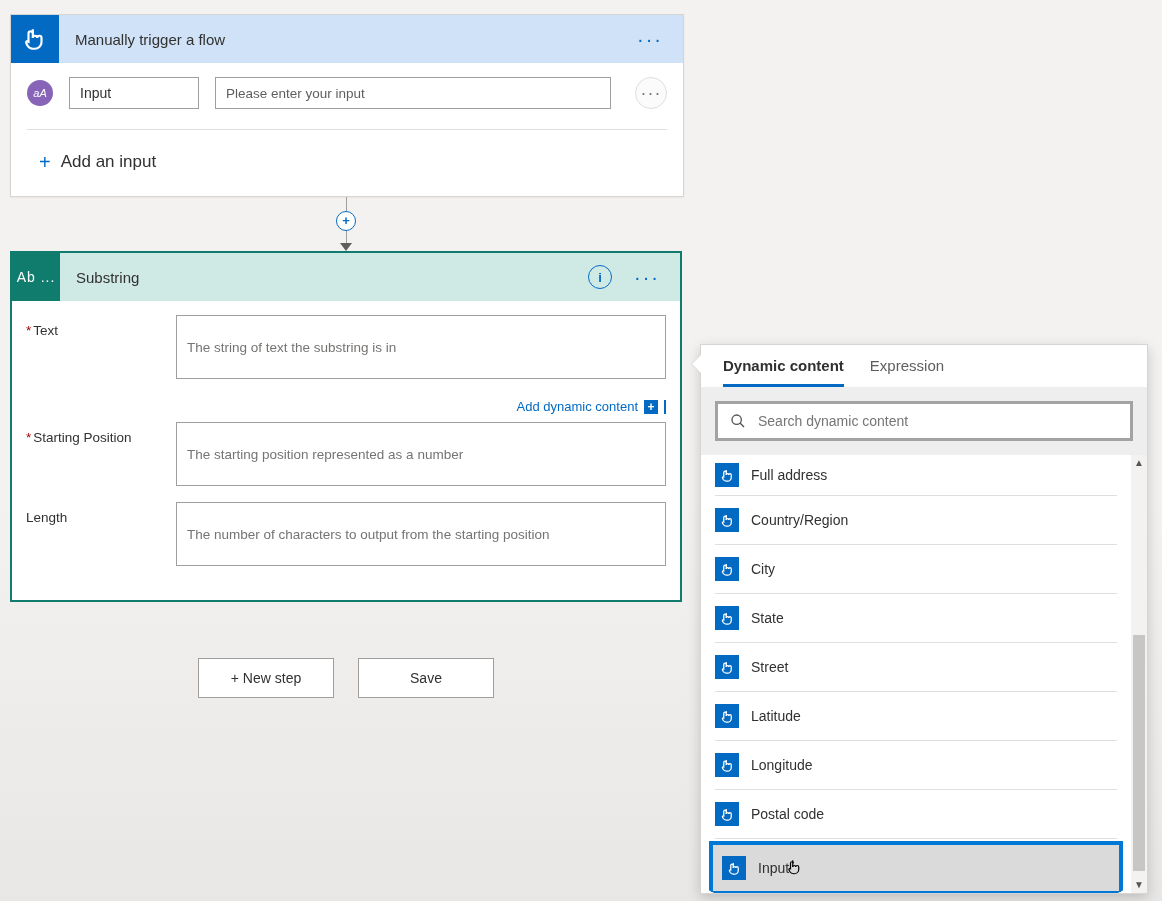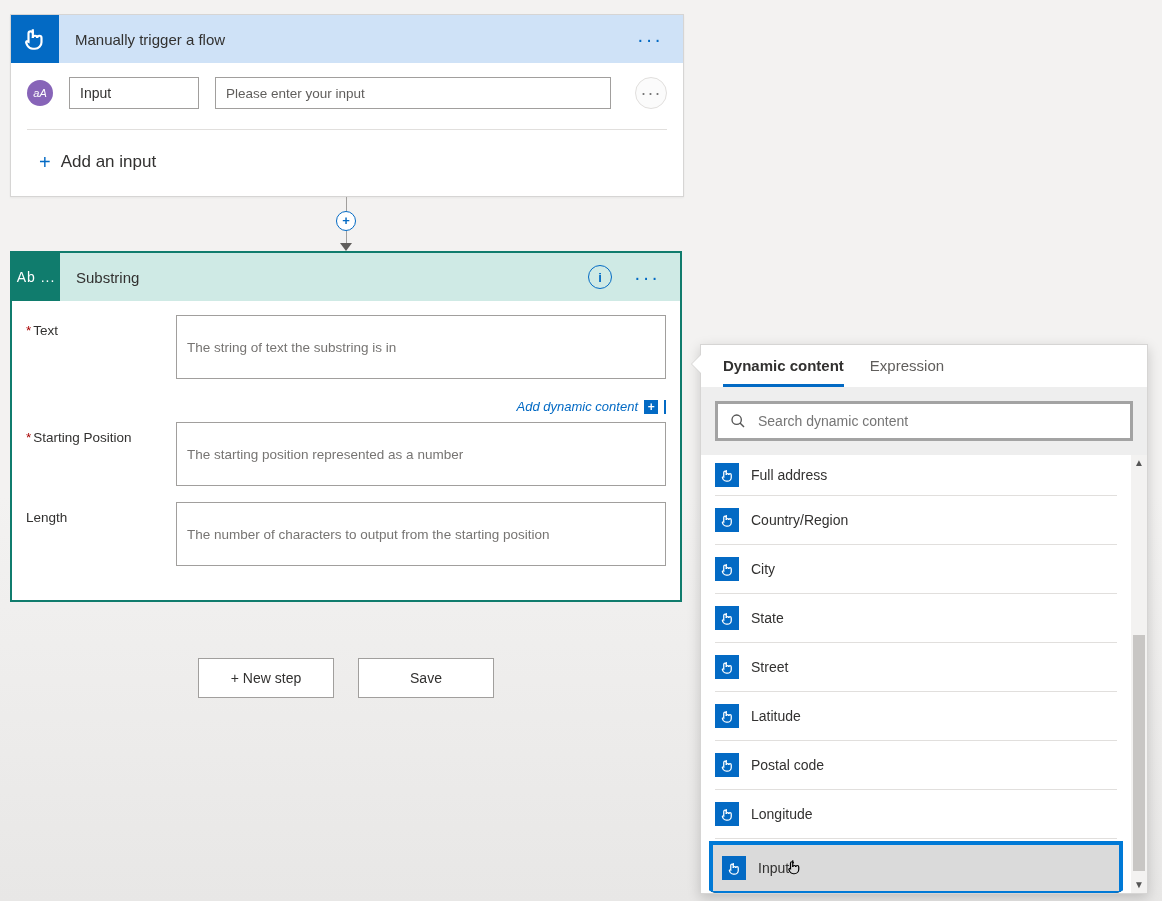--- a/index.html
+++ b/index.html
@@ -215,21 +215,20 @@
   }
   .add-dyn-row {
     display: flex;
     justify-content: flex-end;
     align-items: center;
     gap: 6px;
     font-size: 13px;
     color: #036ac4;
     padding: 4px 0 8px 0;
     cursor: pointer;
-    font-style: italic;
   }
   .add-dyn-row .box {
     width: 14px; height: 14px;
     background: #036ac4;
     color: #fff;
     font-size: 12px;
     font-weight: 700;
     display: flex; align-items: center; justify-content: center;
     line-height: 1;
   }
@@ -532,31 +531,31 @@
           <span>Latitude</span>
         </div>
         <div class="dc-item">
           <span class="dc-icon">
             <svg viewBox="0 0 24 24" fill="none" stroke="currentColor" stroke-width="2">
               <path d="M10 3v8"></path>
               <path d="M10 11c0-1 .8-2 2-2s2 1 2 2"></path>
               <path d="M14 11c0-1 .8-2 2-2s2 1 2 2v4a6 6 0 0 1-6 6h-2a6 6 0 0 1-5-3l-1-2c-.5-1 0-2 1-2l1 .5V7a2 2 0 1 1 4 0"></path>
             </svg>
           </span>
+          <span>Longitude</span>
+        </div>
+        <div class="dc-item">
+          <span class="dc-icon">
+            <svg viewBox="0 0 24 24" fill="none" stroke="currentColor" stroke-width="2">
+              <path d="M10 3v8"></path>
+              <path d="M10 11c0-1 .8-2 2-2s2 1 2 2"></path>
+              <path d="M14 11c0-1 .8-2 2-2s2 1 2 2v4a6 6 0 0 1-6 6h-2a6 6 0 0 1-5-3l-1-2c-.5-1 0-2 1-2l1 .5V7a2 2 0 1 1 4 0"></path>
+            </svg>
+          </span>
           <span>Postal code</span>
-        </div>
-        <div class="dc-item">
-          <span class="dc-icon">
-            <svg viewBox="0 0 24 24" fill="none" stroke="currentColor" stroke-width="2">
-              <path d="M10 3v8"></path>
-              <path d="M10 11c0-1 .8-2 2-2s2 1 2 2"></path>
-              <path d="M14 11c0-1 .8-2 2-2s2 1 2 2v4a6 6 0 0 1-6 6h-2a6 6 0 0 1-5-3l-1-2c-.5-1 0-2 1-2l1 .5V7a2 2 0 1 1 4 0"></path>
-            </svg>
-          </span>
-          <span>Longitude</span>
         </div>
         <div class="dc-item selected">
           <span class="dc-icon">
             <svg viewBox="0 0 24 24" fill="none" stroke="currentColor" stroke-width="2">
               <path d="M10 3v8"></path>
               <path d="M10 11c0-1 .8-2 2-2s2 1 2 2"></path>
               <path d="M14 11c0-1 .8-2 2-2s2 1 2 2v4a6 6 0 0 1-6 6h-2a6 6 0 0 1-5-3l-1-2c-.5-1 0-2 1-2l1 .5V7a2 2 0 1 1 4 0"></path>
             </svg>
           </span>
           <span>Input</span>

